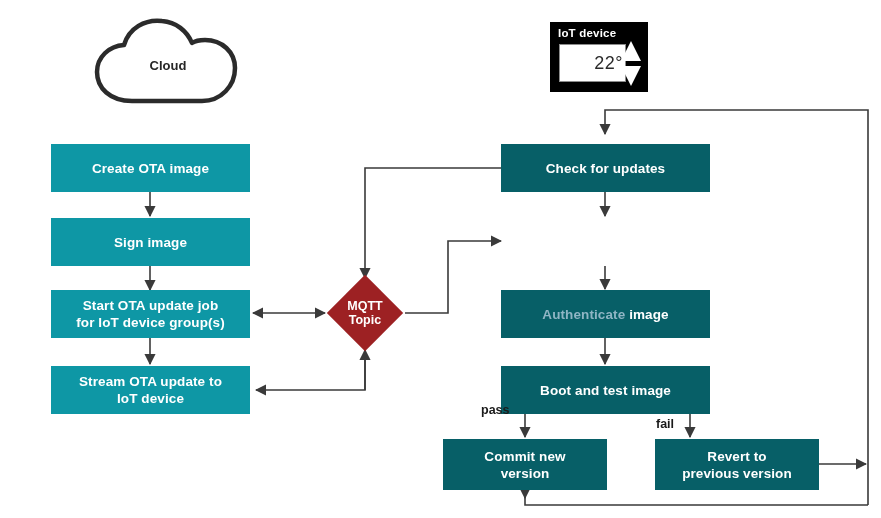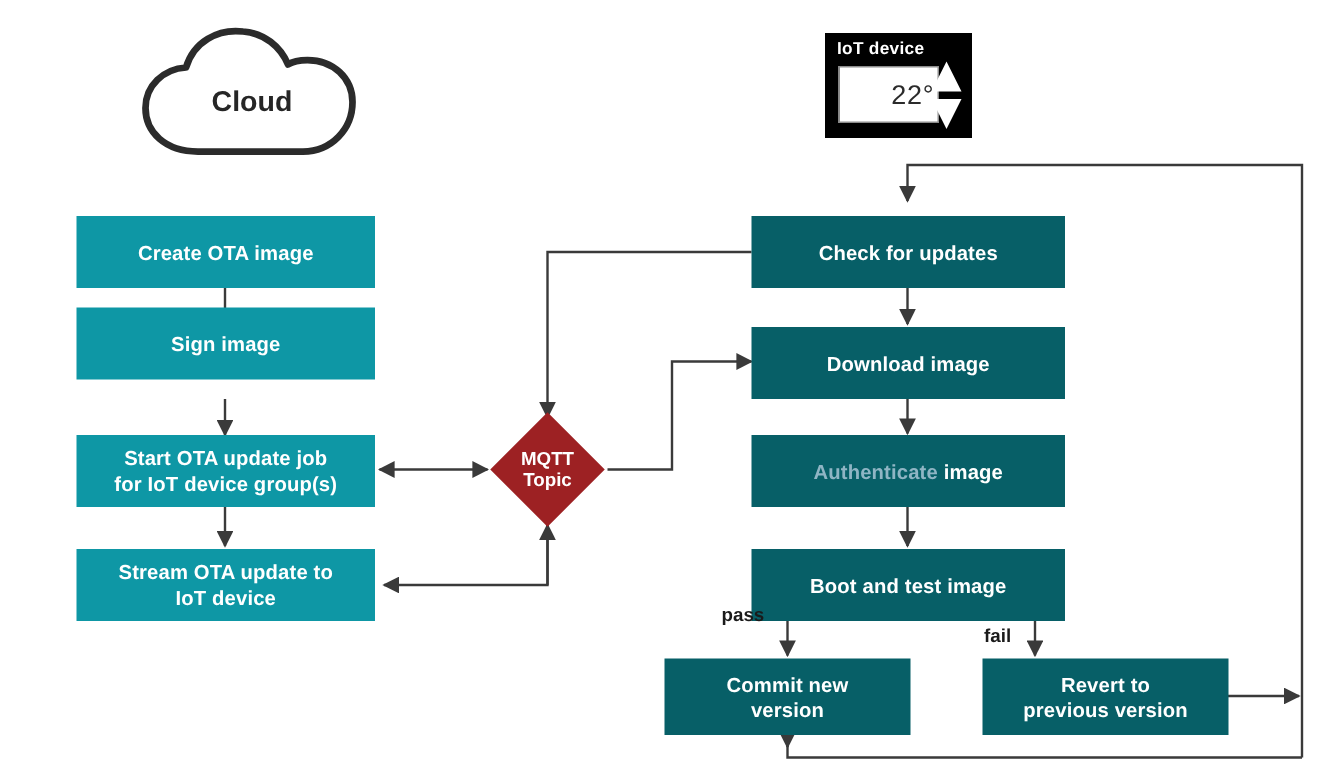--- a/index.html
+++ b/index.html
@@ -90,21 +90,21 @@
   }
   #cloud-node svg { display: block; }
   #cloud-label {
     position: absolute;
     left: 0;
     top: 44px;
     width: 160px;
     text-align: center;
     color: #262626;
     font-weight: bold;
-    font-size: 19px;
+    font-size: 13px;
   }
 
   
   #iot-device-node {
     position: absolute;
     left: 550px;
     top: 22px;
     width: 98px;
     height: 70px;
     background: #000000;
@@ -220,21 +220,21 @@
         <polygon points="11,1 21,21 1,21" fill="#ffffff"></polygon>
         <polygon points="11,46 21,26 1,26" fill="#ffffff"></polygon>
       </svg>
     </div>
   </div>
 
   <div class="node-box teal-light" style="left:51px; top:144px; width:199px; height:48px;">
     <span>Create OTA image</span>
   </div>
 
-  <div class="node-box teal-light" style="left:51px; top:205px; width:199px; height:48px;">
+  <div class="node-box teal-light" style="left:51px; top:218px; width:199px; height:48px;">
     <span>Sign image</span>
   </div>
 
   <div class="node-box teal-light" style="left:51px; top:290px; width:199px; height:48px;">
     <span style="white-space:pre-line;">Start OTA update job
 for IoT device group(s)</span>
   </div>
 
   <div class="node-box teal-light" style="left:51px; top:366px; width:199px; height:48px;">
     <span style="white-space:pre-line;">Stream OTA update to
@@ -246,23 +246,20 @@
     <div class="diamond-label">
       <span>MQTT</span><br>
       <span>Topic</span>
     </div>
   </div>
 
   <div class="node-box teal-dark" style="left:501px; top:144px; width:209px; height:48px;">
     <span>Check for updates</span>
   </div>
 
-  <div class="node-box teal-dark" style="left:501px; top:218px; width:209px; height:48px;">
-    <span>Download image</span>
-  </div>
 
   <div class="node-box teal-dark" style="left:501px; top:366px; width:209px; height:48px;">
     <span>Boot and test image</span>
   </div>
 
   <div class="node-box teal-dark" style="left:501px; top:290px; width:209px; height:48px;">
     <span>
       <span class="auth-word-muted">Authenticate</span>
       <span class="auth-word-strong">image</span>
     </span>

